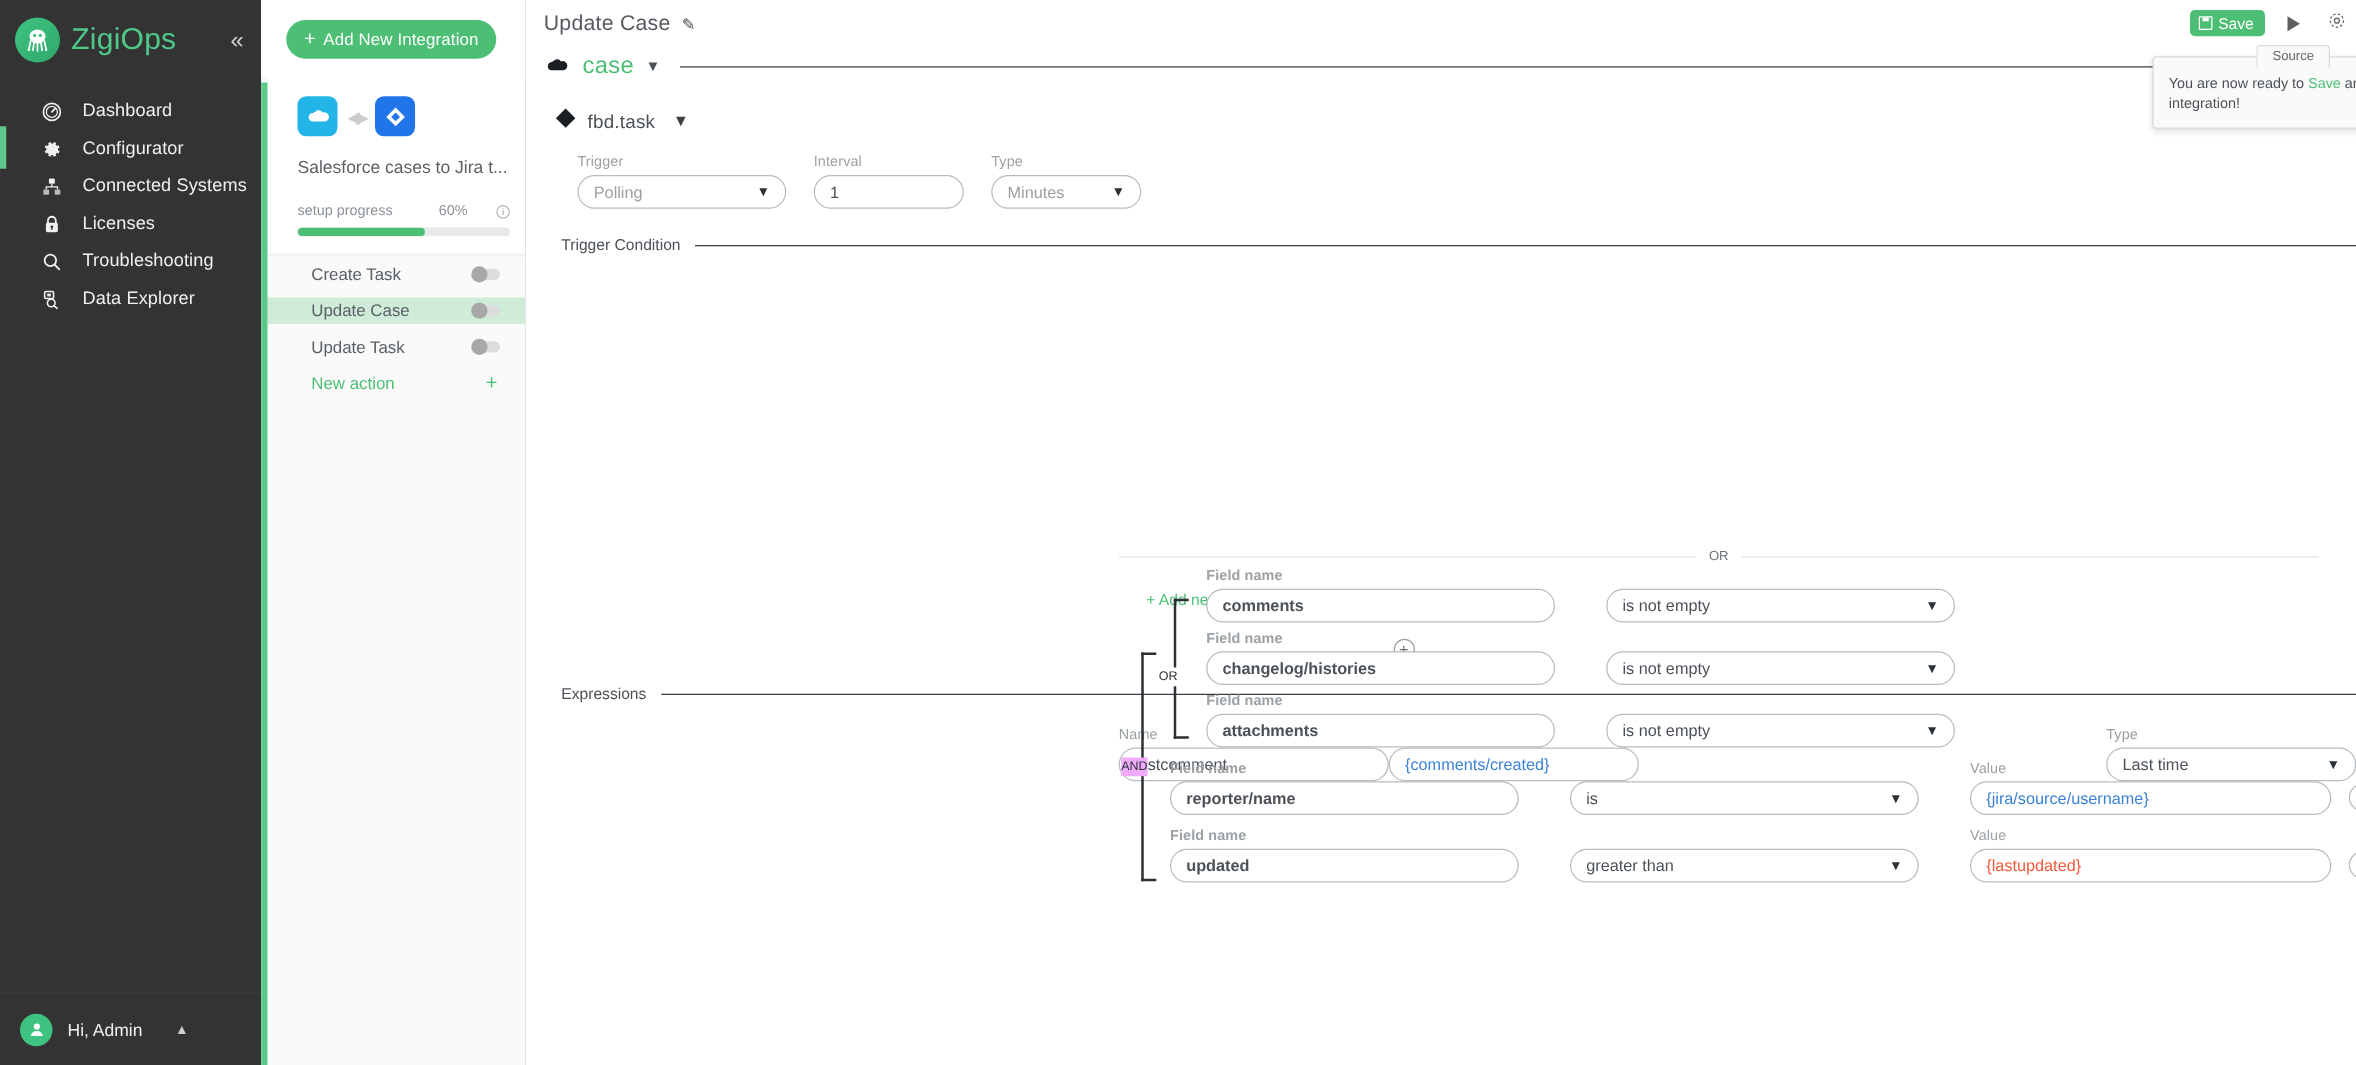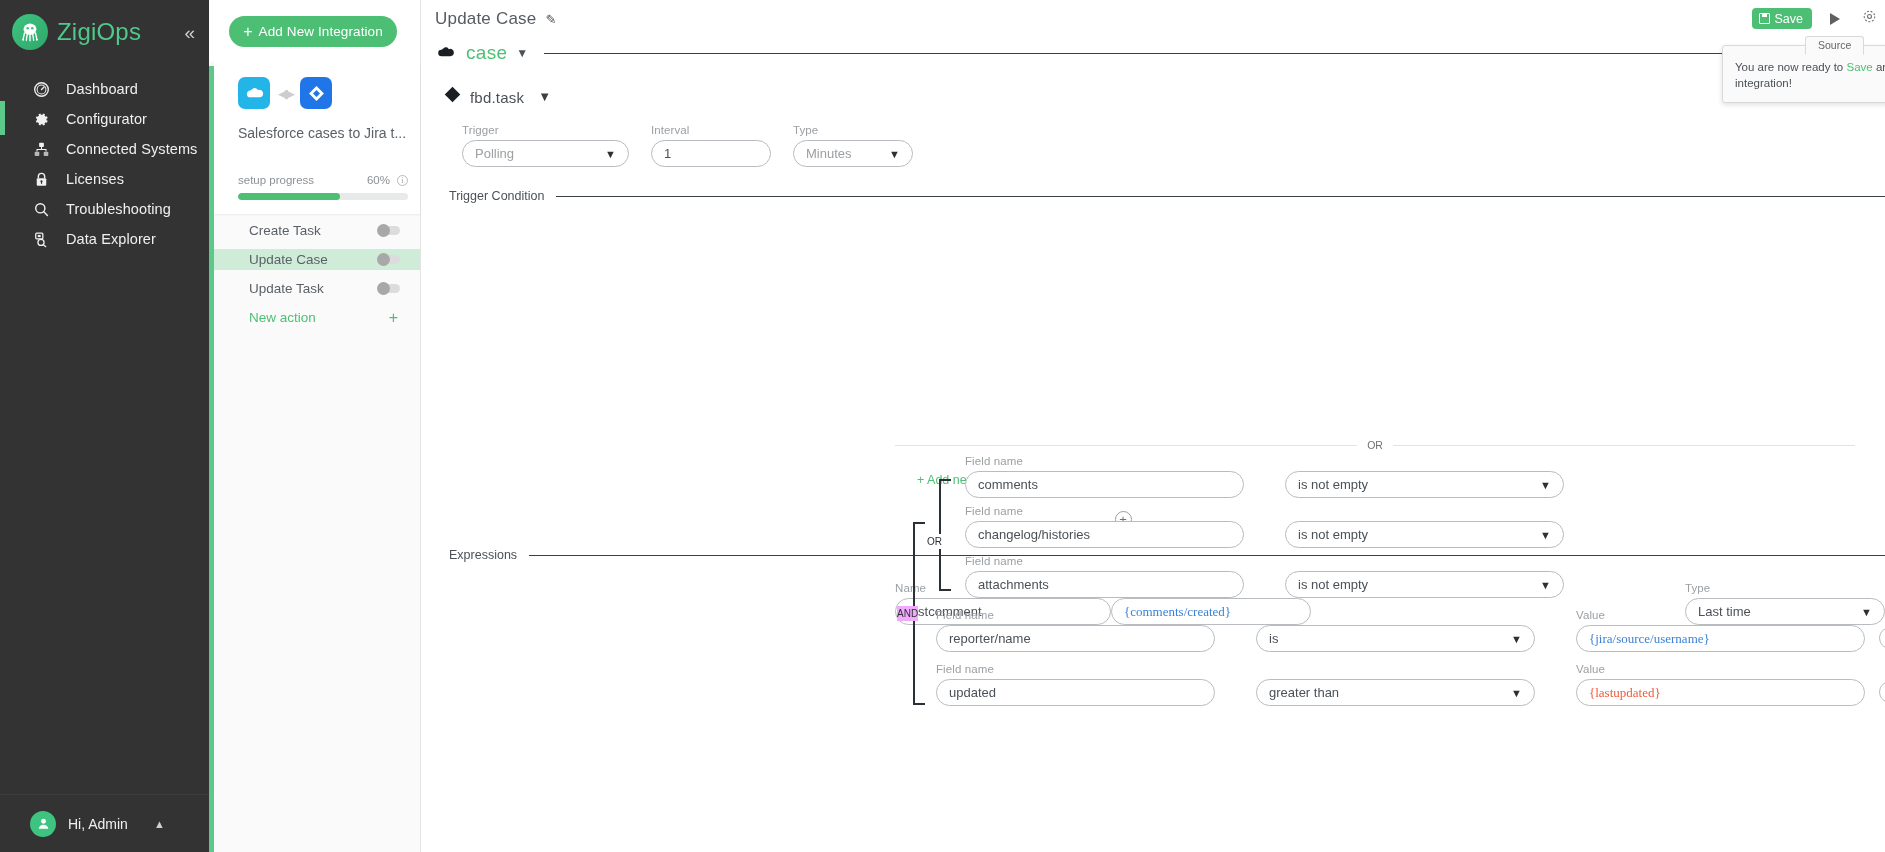--- a/index.html
+++ b/index.html
@@ -41,21 +41,21 @@
     width: 22px; flex: 0 0 22px; display: flex;
     align-items: center; justify-content: center; margin-right: 14px;
   }
   .nav-item .ni-label { font-size: 14.5px; color: #f0f0f0; letter-spacing: .1px; }
   .nav-item.active::before {
     content: ""; position: absolute; left: 0; top: -3px;
     width: 5px; height: 34px; background: #5cc98a;
   }
   .nav-bottom {
     position: absolute; bottom: 0; left: 0; right: 0;
-    height: 58px; display: flex; align-items: center; padding-left: 30px;
+    height: 58px; display: flex; align-items: center; padding-left: 16px;
     border-top: 1px solid #3d3d3d;
   }
   .avatar {
     width: 26px; height: 26px; border-radius: 50%;
     background: #3fc380; display:flex; align-items:center; justify-content:center;
     flex: 0 0 26px;
   }
   .nav-bottom .greet { margin-left: 12px; font-size: 14px; color: #f0f0f0; }
   .nav-bottom .caret { margin-left: 26px; color: #cfcfcf; font-size: 11px; }
 
@@ -85,21 +85,21 @@
   .sys-icons { display: flex; align-items: center; }
   .sys-ic { width: 32px; height: 32px; border-radius: 7px; display:flex; align-items:center; justify-content:center; }
   .sys-sf { background: #24b5e8; }
   .sys-jira { background: #2075e8; }
   .sys-arrow { margin: 0 8px; color: #cdcdcd; font-size: 13px; letter-spacing: -3px; }
   .card-title {
     margin-top: 16px; font-size: 14px; color: #5a6066;
     white-space: nowrap; overflow: hidden;
   }
   .progress-row {
-    margin-top: 33px; display: flex; align-items: center; width: 170px;
+    margin-top: 22px; display: flex; align-items: center; width: 170px; gap: 16px;
   }
   .progress-label { font-size: 11.5px; color: #8b9196; }
   .progress-pct { margin-left: auto; font-size: 11.5px; color: #8b9196; }
   .info-dot {
     margin-left: 7px; width: 11px; height: 11px; border-radius: 50%;
     border: 1px solid #b6bbbf; color: #9ba0a4; font-size: 8px;
     display: flex; align-items: center; justify-content: center;
     font-family: "Liberation Serif", serif;
   }
   .progress-track {
@@ -203,21 +203,21 @@
   .tg-col.type { width: 120px; }
 
   
   .section-rule { display: flex; align-items: center; margin-top: 22px; padding-left: 28px; }
   .section-rule .sr-label { font-size: 12.5px; color: #4b5157; white-space: nowrap; }
   .section-rule .sr-line { flex: 1; height: 1px; background: #3a3f44; margin-left: 12px; }
 
   
   .cond-area { position: relative; margin-top: 14px; height: 270px; }
   .cond-row { position: absolute; display: flex; align-items: flex-end; }
-  .c-field { width: 279px; }
+  .c-field { width: 279px; font-weight: bold; }
   .c-op { width: 279px; }
   .c-val { width: 289px; }
 
   .brace-or {
     position: absolute; left: 518px; top: 262px; width: 2px; height: 112px;
     background: #2b3035;
   }
   .brace-or-t { position: absolute; left: 518px; top: 262px; width: 12px; height: 2px; background: #2b3035; }
   .brace-or-b { position: absolute; left: 518px; top: 372px; width: 12px; height: 2px; background: #2b3035; }
   .lbl-or-v {
@@ -236,21 +236,21 @@
 
   .op-btns { display: flex; align-items: center; gap: 7px; margin-left: 16px; padding-bottom: 3px; }
   .op-btn {
     width: 22px; height: 22px; border-radius: 50%; border: 1px solid #b8bcc0;
     background: #fff; color: #6b7177; font-size: 10.5px; cursor: pointer;
     display: flex; align-items: center; justify-content: center;
     font-family: "Liberation Sans", sans-serif;
   }
   .val-blue { color: #3b82d6; }
   .val-red { color: #f2593b; }
-  .pill.bluebr { border-color: #b8bcc0; font-family: Liberation Serif, serif; }
+  .pill.bluebr { border-color: #b8bcc0; }
 
   .or-divider {
     display: flex; align-items: center; margin-top: 8px;
     padding-left: 474px; padding-right: 30px;
   }
   .or-divider .od-line { flex: 1; height: 1px; background: #e2e4e6; }
   .or-divider .od-text { font-size: 10.5px; color: #6b7177; padding: 0 10px; }
 
   .add-or {
     margin-top: 22px; padding-left: 496px; font-size: 12.5px; color: #4cbf74; cursor: pointer;

